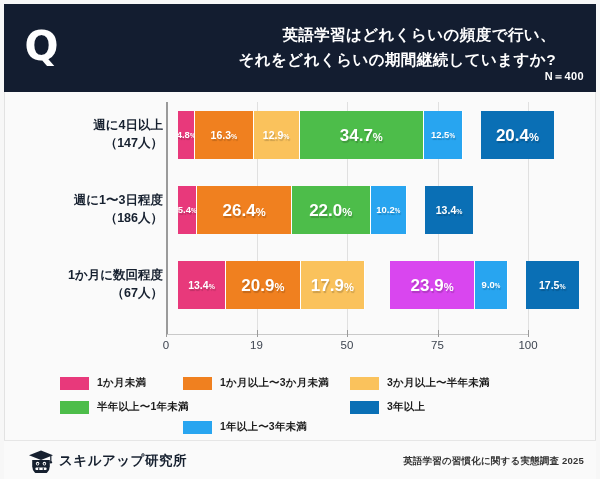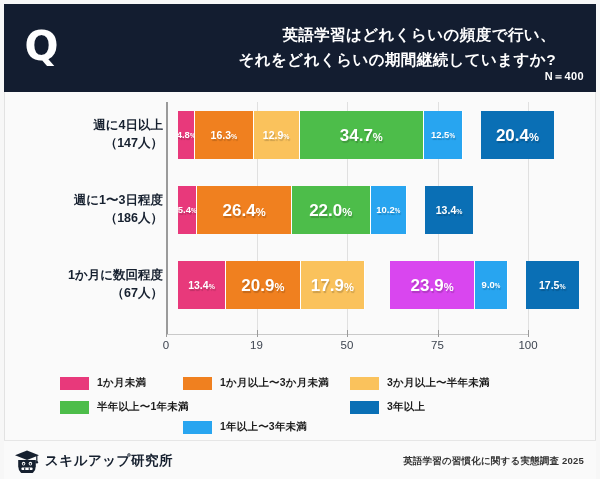--- a/index.html
+++ b/index.html
@@ -216,21 +216,21 @@
     left: 4px;
     top: 440px;
     width: 592px;
     height: 39px;
     background: #fafafa;
     border-top: 1px solid #e6e6e6;
     box-sizing: border-box;
   }
   .brand {
     position: absolute;
-    left: 10px;
+    left: 24px;
     top: 8px;
     display: flex;
     align-items: center;
   }
   .brand-mark { width: 26px; height: 24px; margin-right: 5px; }
   .brand-name {
     font-size: 13.5px;
     font-weight: bold;
     color: #16202f;
     letter-spacing: 0.5px;

